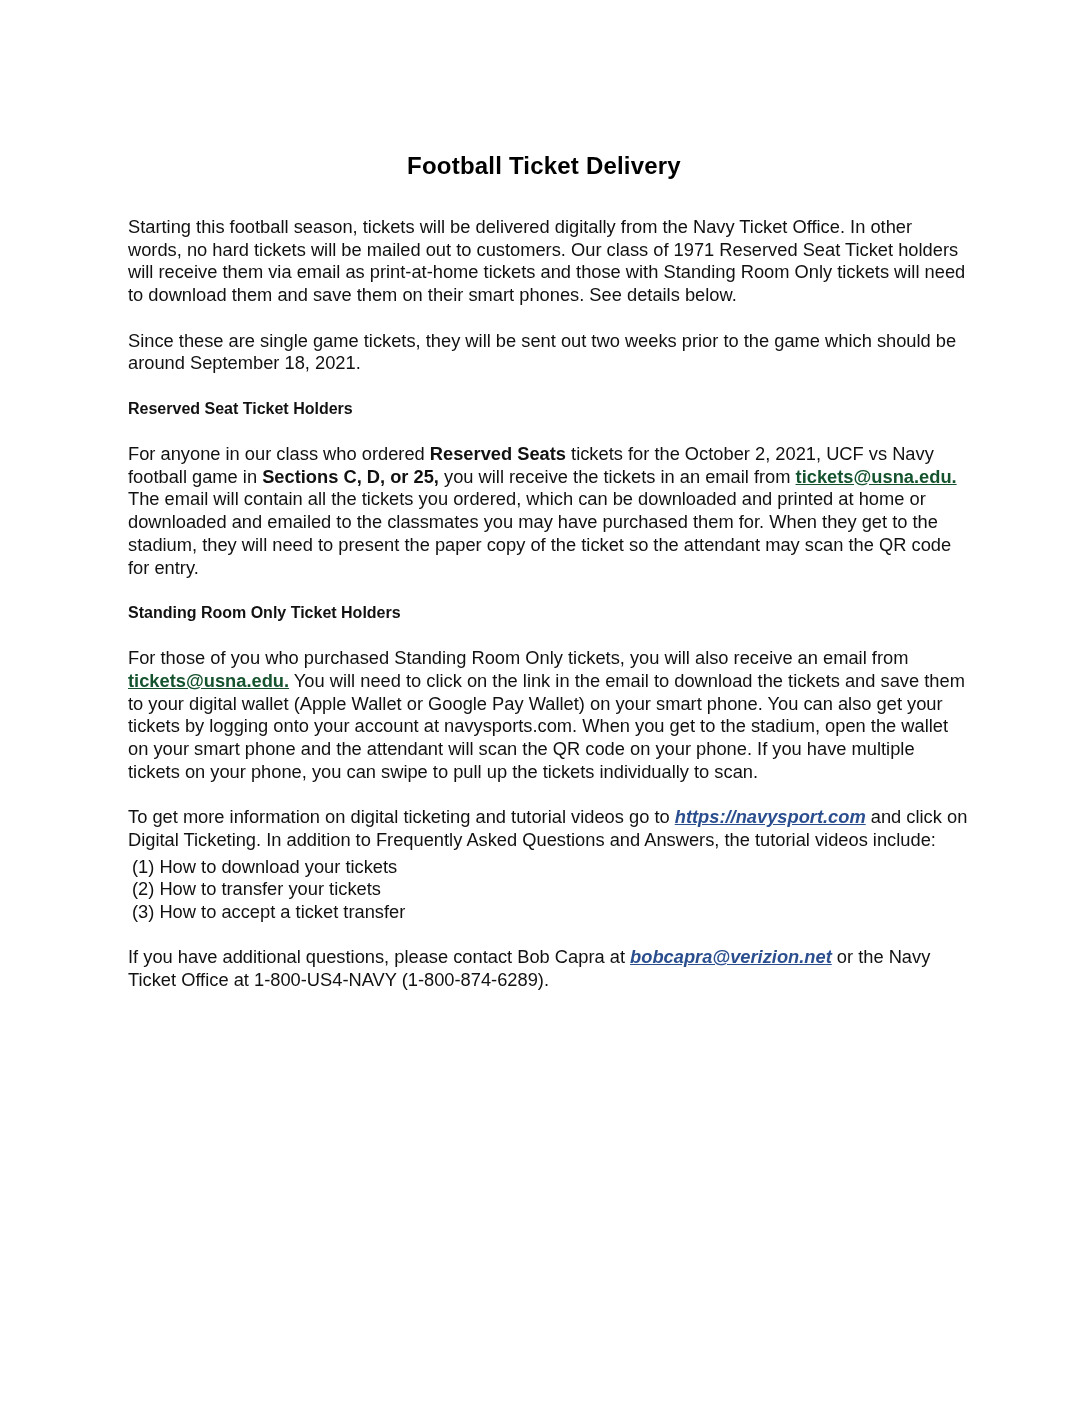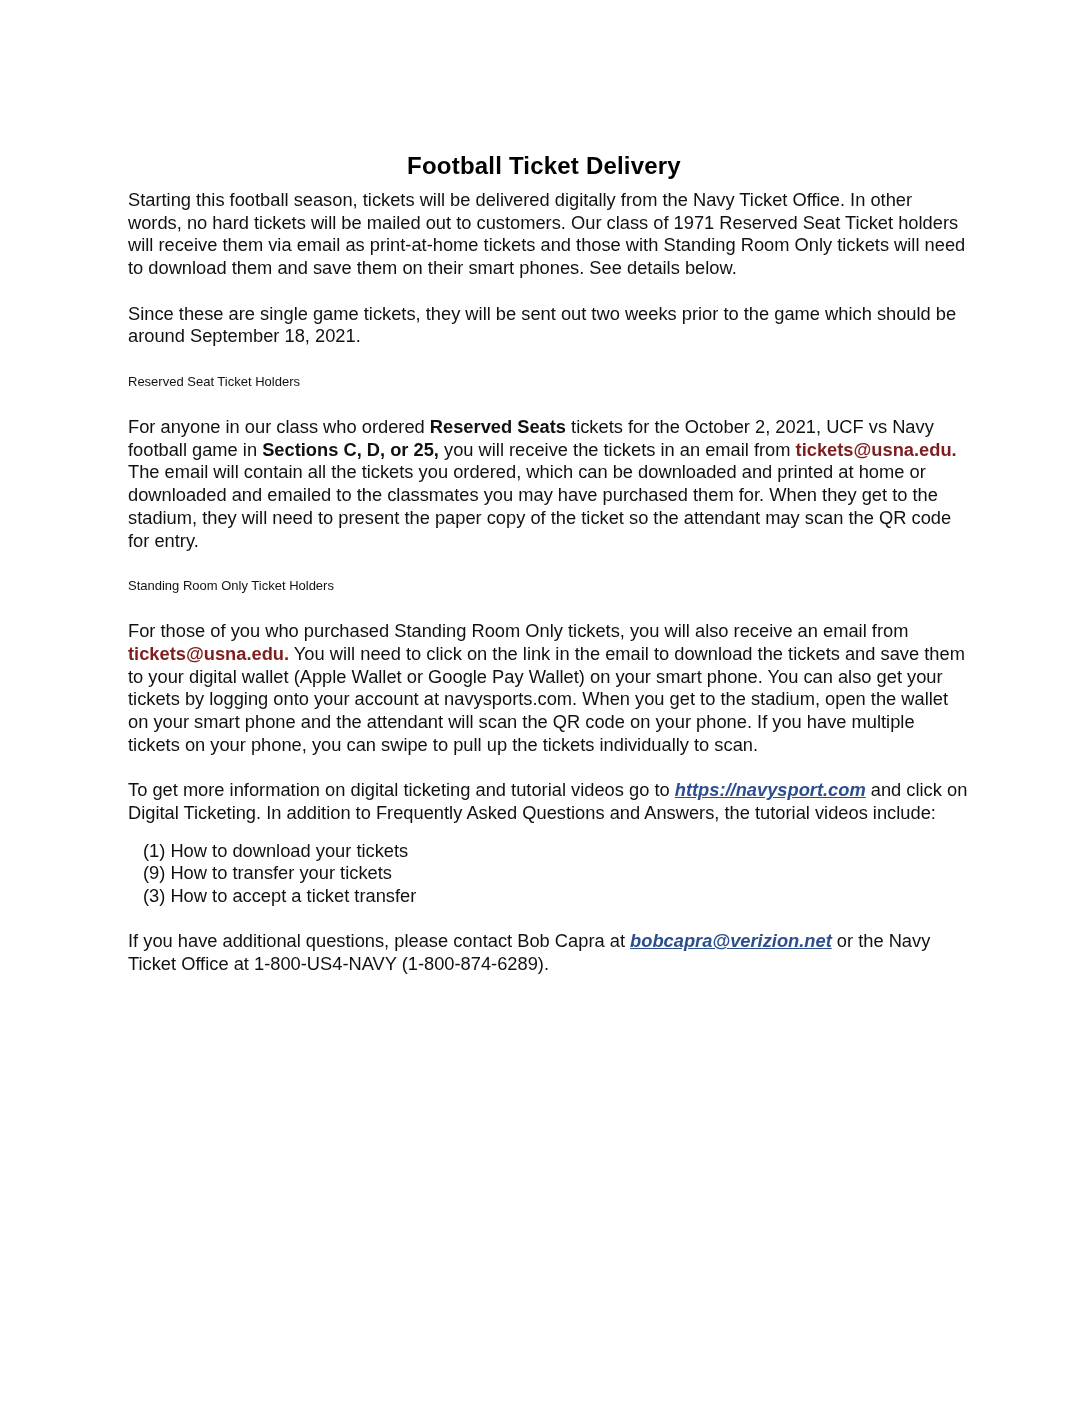--- a/index.html
+++ b/index.html
@@ -1,26 +1,26 @@
 <!DOCTYPE html>
 <html><head>
 <meta charset="utf-8">
 <style>
   html, body { margin: 0; padding: 0; background: #ffffff; }
   body { width: 1088px; height: 1408px; position: relative; overflow: hidden;
          font-family: "Liberation Sans", sans-serif; color: #111111; }
   .page { position: absolute; left: 128px; top: 0; width: 840px; }
   .title { position: absolute; left: 0; width: 832px; top: 152px; text-align: center;
            font-weight: bold; font-size: 24px; letter-spacing: 0.2px; color: #000; }
-  .body { position: absolute; left: 0; top: 189px; width: 840px; font-size: 18.3px; line-height: 22.7px; }
+  .body { position: absolute; left: 0; top: 216px; width: 840px; font-size: 18.3px; line-height: 22.7px; }
   .body p { margin: 0 0 22.7px 0; }
-  .body h3 { margin: 0 0 22.7px 0; font-size: 13px; font-weight: normal; }
-  .link1 { color: #7f1d1d; font-weight: bold; }
+  .body h3 { margin: 0 0 22.7px 0; font-size: 16px; font-weight: bold; }
+  .link1 { color: #14532d; font-weight: bold; text-decoration: underline; }
   .link2 { color: #2b4e8f; font-weight: bold; text-decoration: underline; font-style: italic; }
-  .list { margin: 15px; padding: 0; list-style: none; }
+  .list { margin: 4px; padding: 0; list-style: none; }
   .list li { margin: 0; }
   .b { font-weight: bold; margin-top: 36px; }
 </style>
 </head>
 <body>
 
 <div class="page">
   <div class="title">Football Ticket Delivery</div>
 
   <div class="body">
@@ -30,19 +30,19 @@
     <h3>Reserved Seat Ticket Holders</h3>
     <p><span>For anyone in our class who ordered </span><span class="b">Reserved Seats</span><span> tickets for the October 2, 2021, UCF vs Navy football game in </span><span class="b">Sections C, D, or 25,</span><span> you will receive the tickets in an email from </span><a class="link1">tickets@usna.edu.</a><span> The email will contain all the tickets you ordered, which can be downloaded and printed at home or downloaded and emailed to the classmates you may have purchased them for. When they get to the stadium, they will need to present the paper copy of the ticket so the attendant may scan the QR code for entry.</span></p>
 
     <h3>Standing Room Only Ticket Holders</h3>
     <p><span style="white-space:pre-wrap">For those of you who purchased Standing Room Only tickets, you will also receive an email from  </span><a class="link1">tickets@usna.edu.</a><span> You will need to click on the link in the email to download the tickets and save them to your digital wallet (Apple Wallet or Google Pay Wallet) on your smart phone. You can also get your tickets by logging onto your account at navysports.com.  When you get to the stadium, open the wallet on your smart phone and the attendant will scan the QR code on your phone. If you have multiple tickets on your phone, you can swipe to pull up the tickets individually to scan.</span></p>
 
 
     <p style="margin-bottom:0"><span>To get more information on digital ticketing and tutorial videos go to </span><a class="link2">https://navysport.com</a><span> and click on Digital Ticketing. In addition to Frequently Asked Questions and Answers, the tutorial videos include:</span></p>
     <ul class="list" style="margin-bottom:22.7px">
       <li>(1) How to download your tickets</li>
-      <li>(9) How to transfer your tickets</li>
+      <li>(2) How to transfer your tickets</li>
       <li>(3) How to accept a ticket transfer</li>
     </ul>
 
     <p><span>If you have additional questions, please contact Bob Capra at </span><a class="link2">bobcapra@verizion.net</a><span> or the Navy Ticket Office at 1-800-US4-NAVY (1-800-874-6289).</span></p>
   </div>
 </div>
 
 </body></html>

